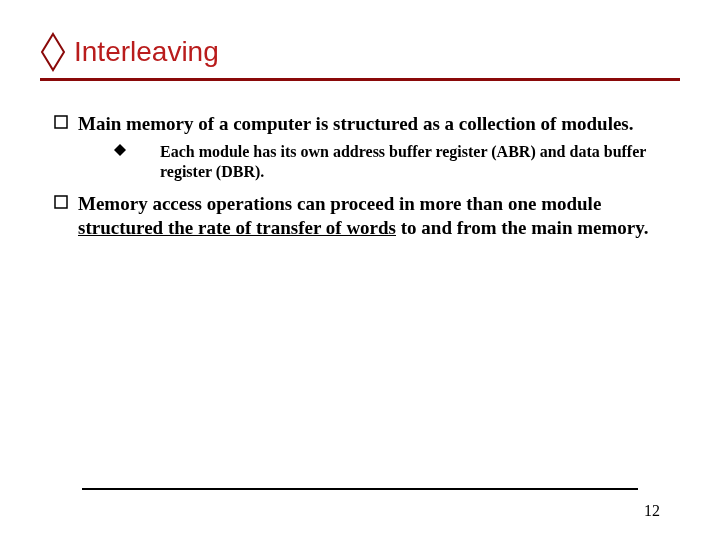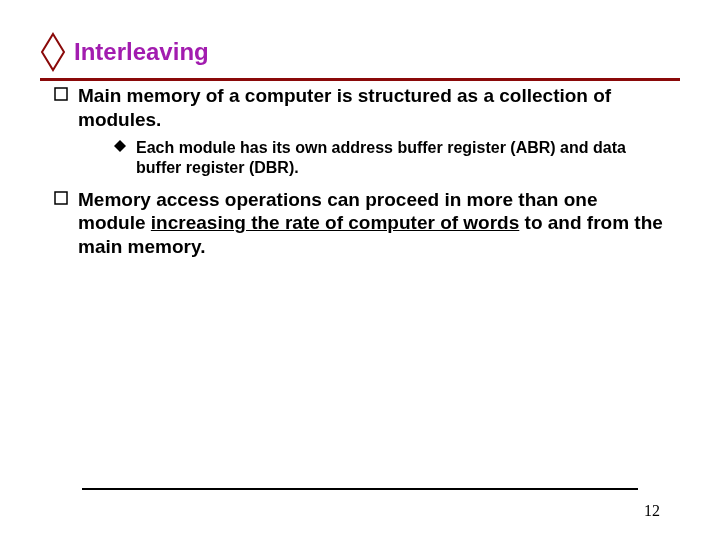--- a/index.html
+++ b/index.html
@@ -21,38 +21,39 @@
   .title-row {
     position: absolute;
     top: 28px;
     left: 40px;
     right: 40px;
     height: 48px;
     display: flex;
     align-items: center;
   }
   .title-text {
-    color: #a21caf;
-    font-size: 24px;
-    font-weight: bold;
+    color: #b91c1c;
+    font-size: 28px;
+    font-weight: normal;
     margin-left: 8px;
   }
   .title-rule {
     position: absolute;
     top: 78px;
     left: 40px;
     right: 40px;
     border-top: 3px solid #8a0909;
     height: 0;
   }
   .body {
     position: absolute;
-    top: 84px;
+    top: 112px;
     left: 54px;
     right: 54px;
+    font-family: Liberation Serif, serif;
   }
   .lvl1 {
     display: flex;
     align-items: flex-start;
     font-size: 19px;
     font-weight: bold;
     margin-bottom: 6px;
     line-height: 1.25;
   }
   .lvl1 .bullet {
@@ -60,20 +61,21 @@
     margin-top: 3px;
     margin-right: 10px;
   }
   .lvl2 {
     display: flex;
     align-items: flex-start;
     font-size: 16px;
     font-weight: bold;
     margin: 4px 0 10px 60px;
     line-height: 1.25;
+    gap: 24px;
   }
   .lvl2 .bullet {
     flex: 0 0 auto;
     margin-top: 2px;
     margin-right: 10px;
   }
   .under {
     text-decoration: underline;
   }
   .footer-rule {
@@ -129,21 +131,21 @@
       <span>Each module has its own address buffer register (ABR) and data buffer register (DBR).</span>
     </div>
 
     <div class="lvl1">
       <span class="bullet">
         <svg width="14" height="14" viewBox="0 0 14 14">
           <rect x="1" y="1" width="12" height="12" fill="#ffffff" stroke="#000" stroke-width="1.5"></rect>
         </svg>
       </span>
       <span>
-        <span>Memory access operations can proceed in more than one module </span><span class="under">increasing the rate of computer of words</span><span> to and from the main memory.</span>
+        <span>Memory access operations can proceed in more than one module </span><span class="under">structured the rate of transfer of words</span><span> to and from the main memory.</span>
       </span>
     </div>
 
 
   </div>
 
   <div class="footer-rule"></div>
 
   <div class="page-num">12</div>
 

